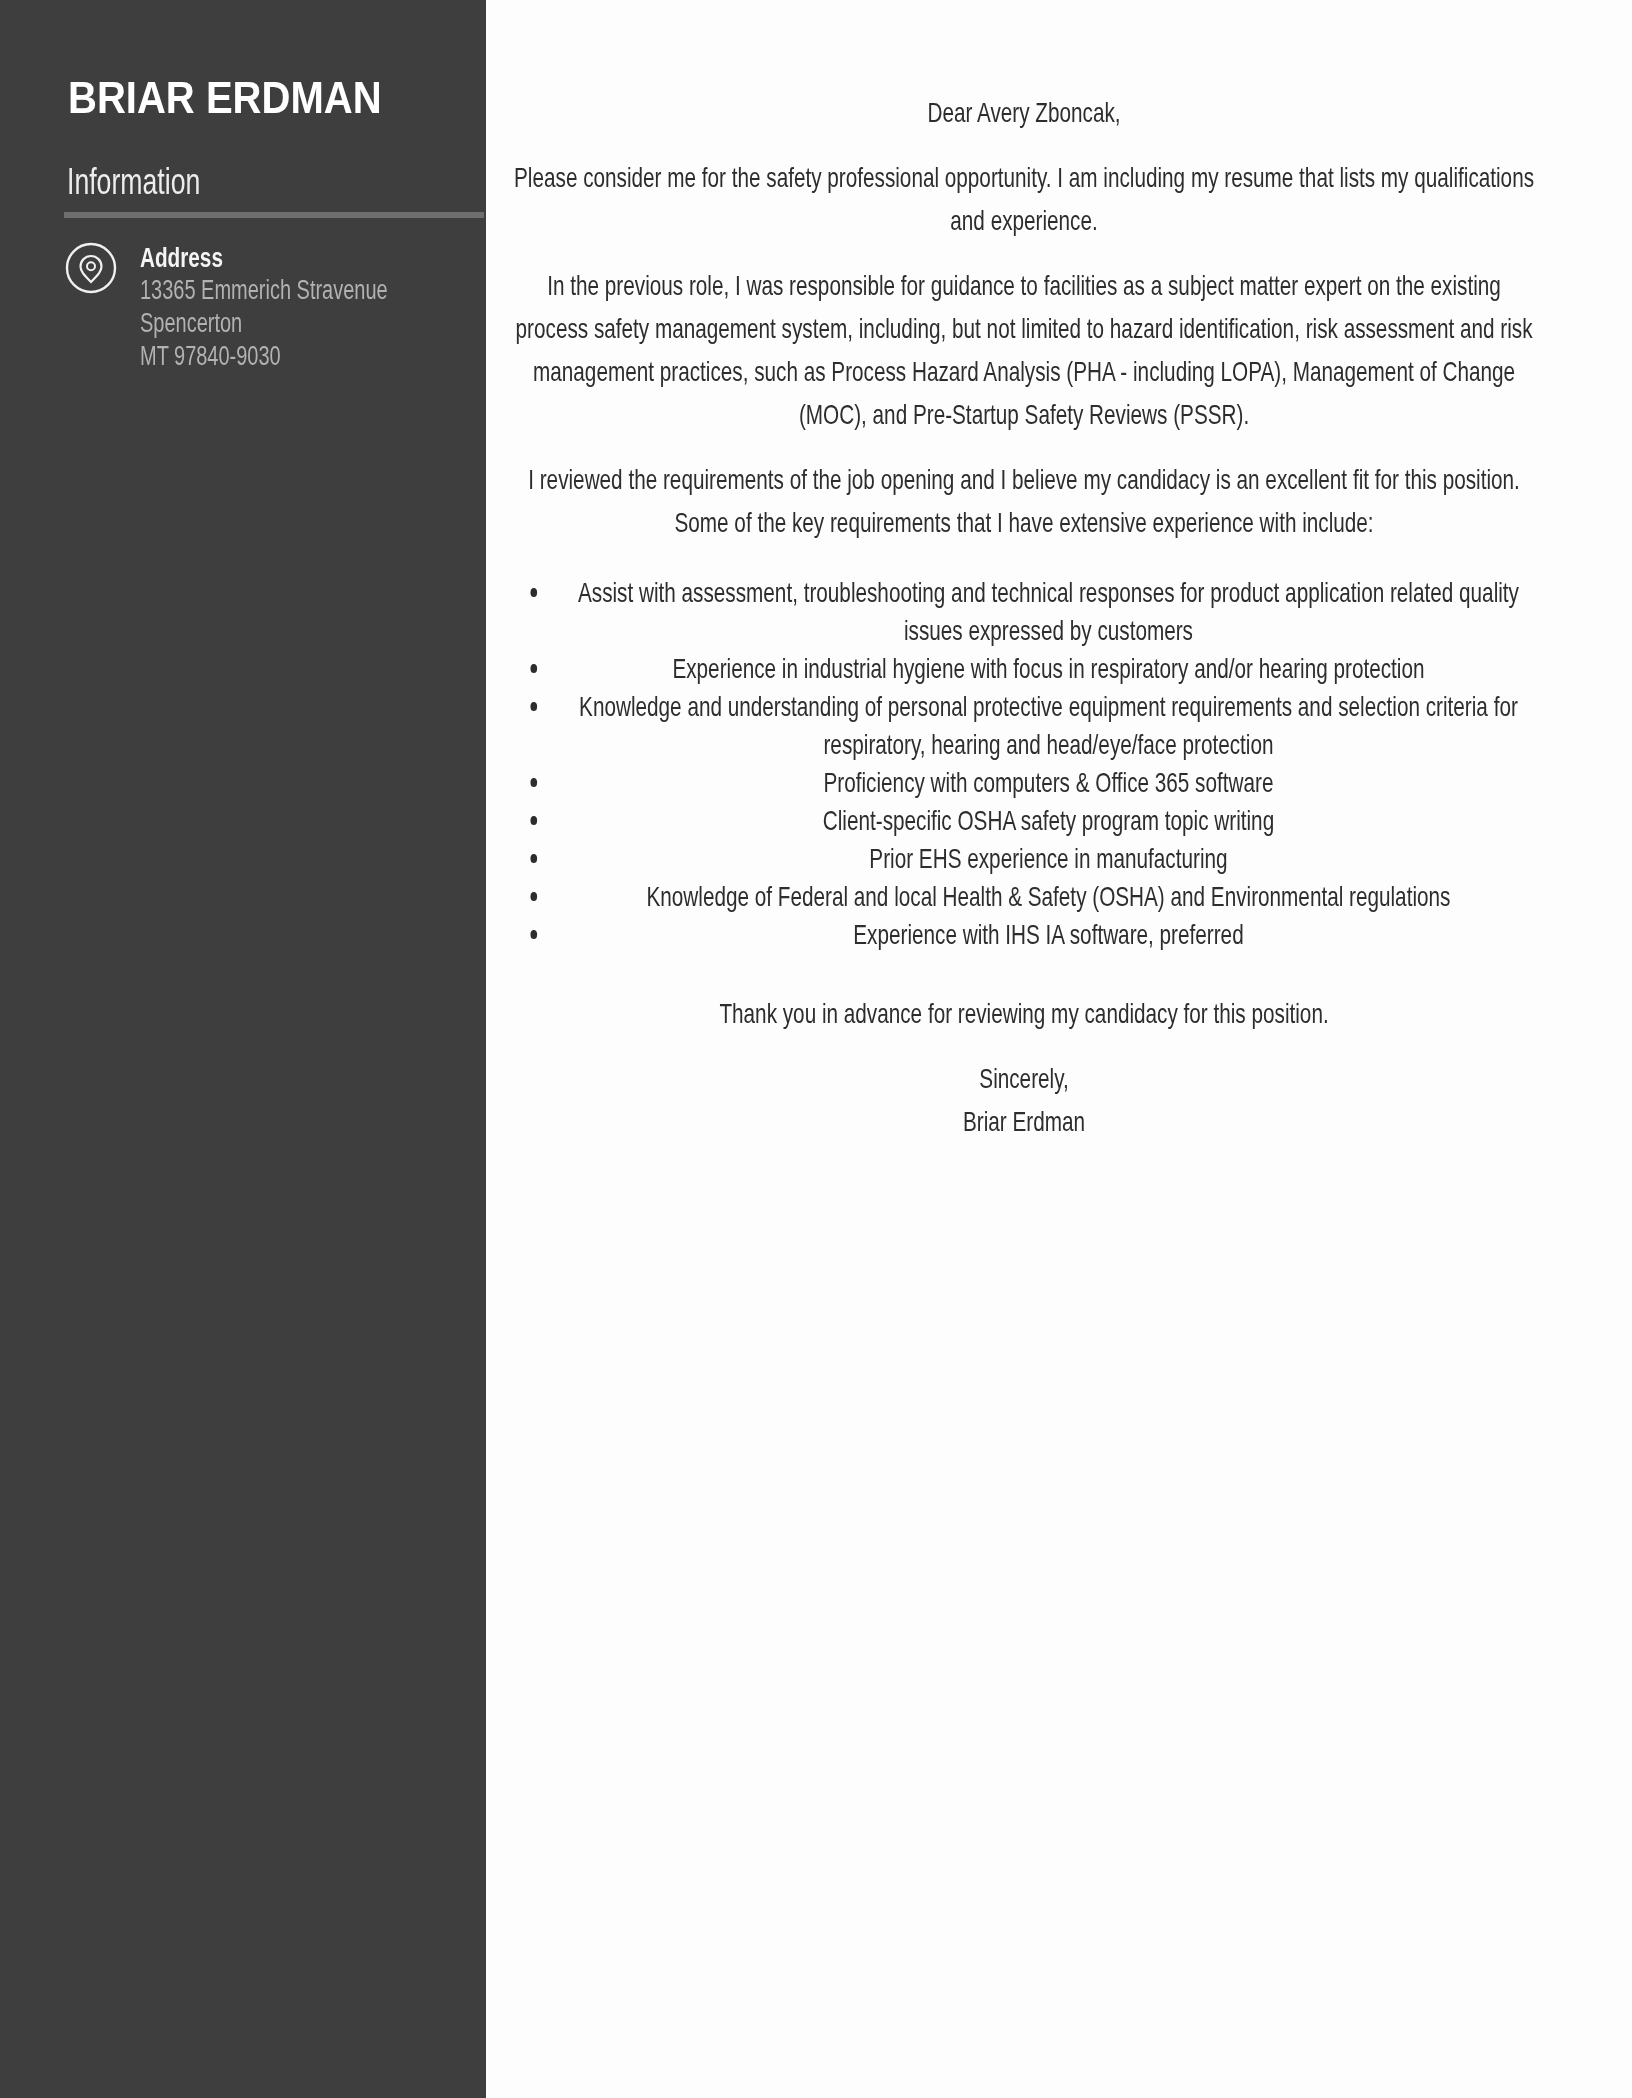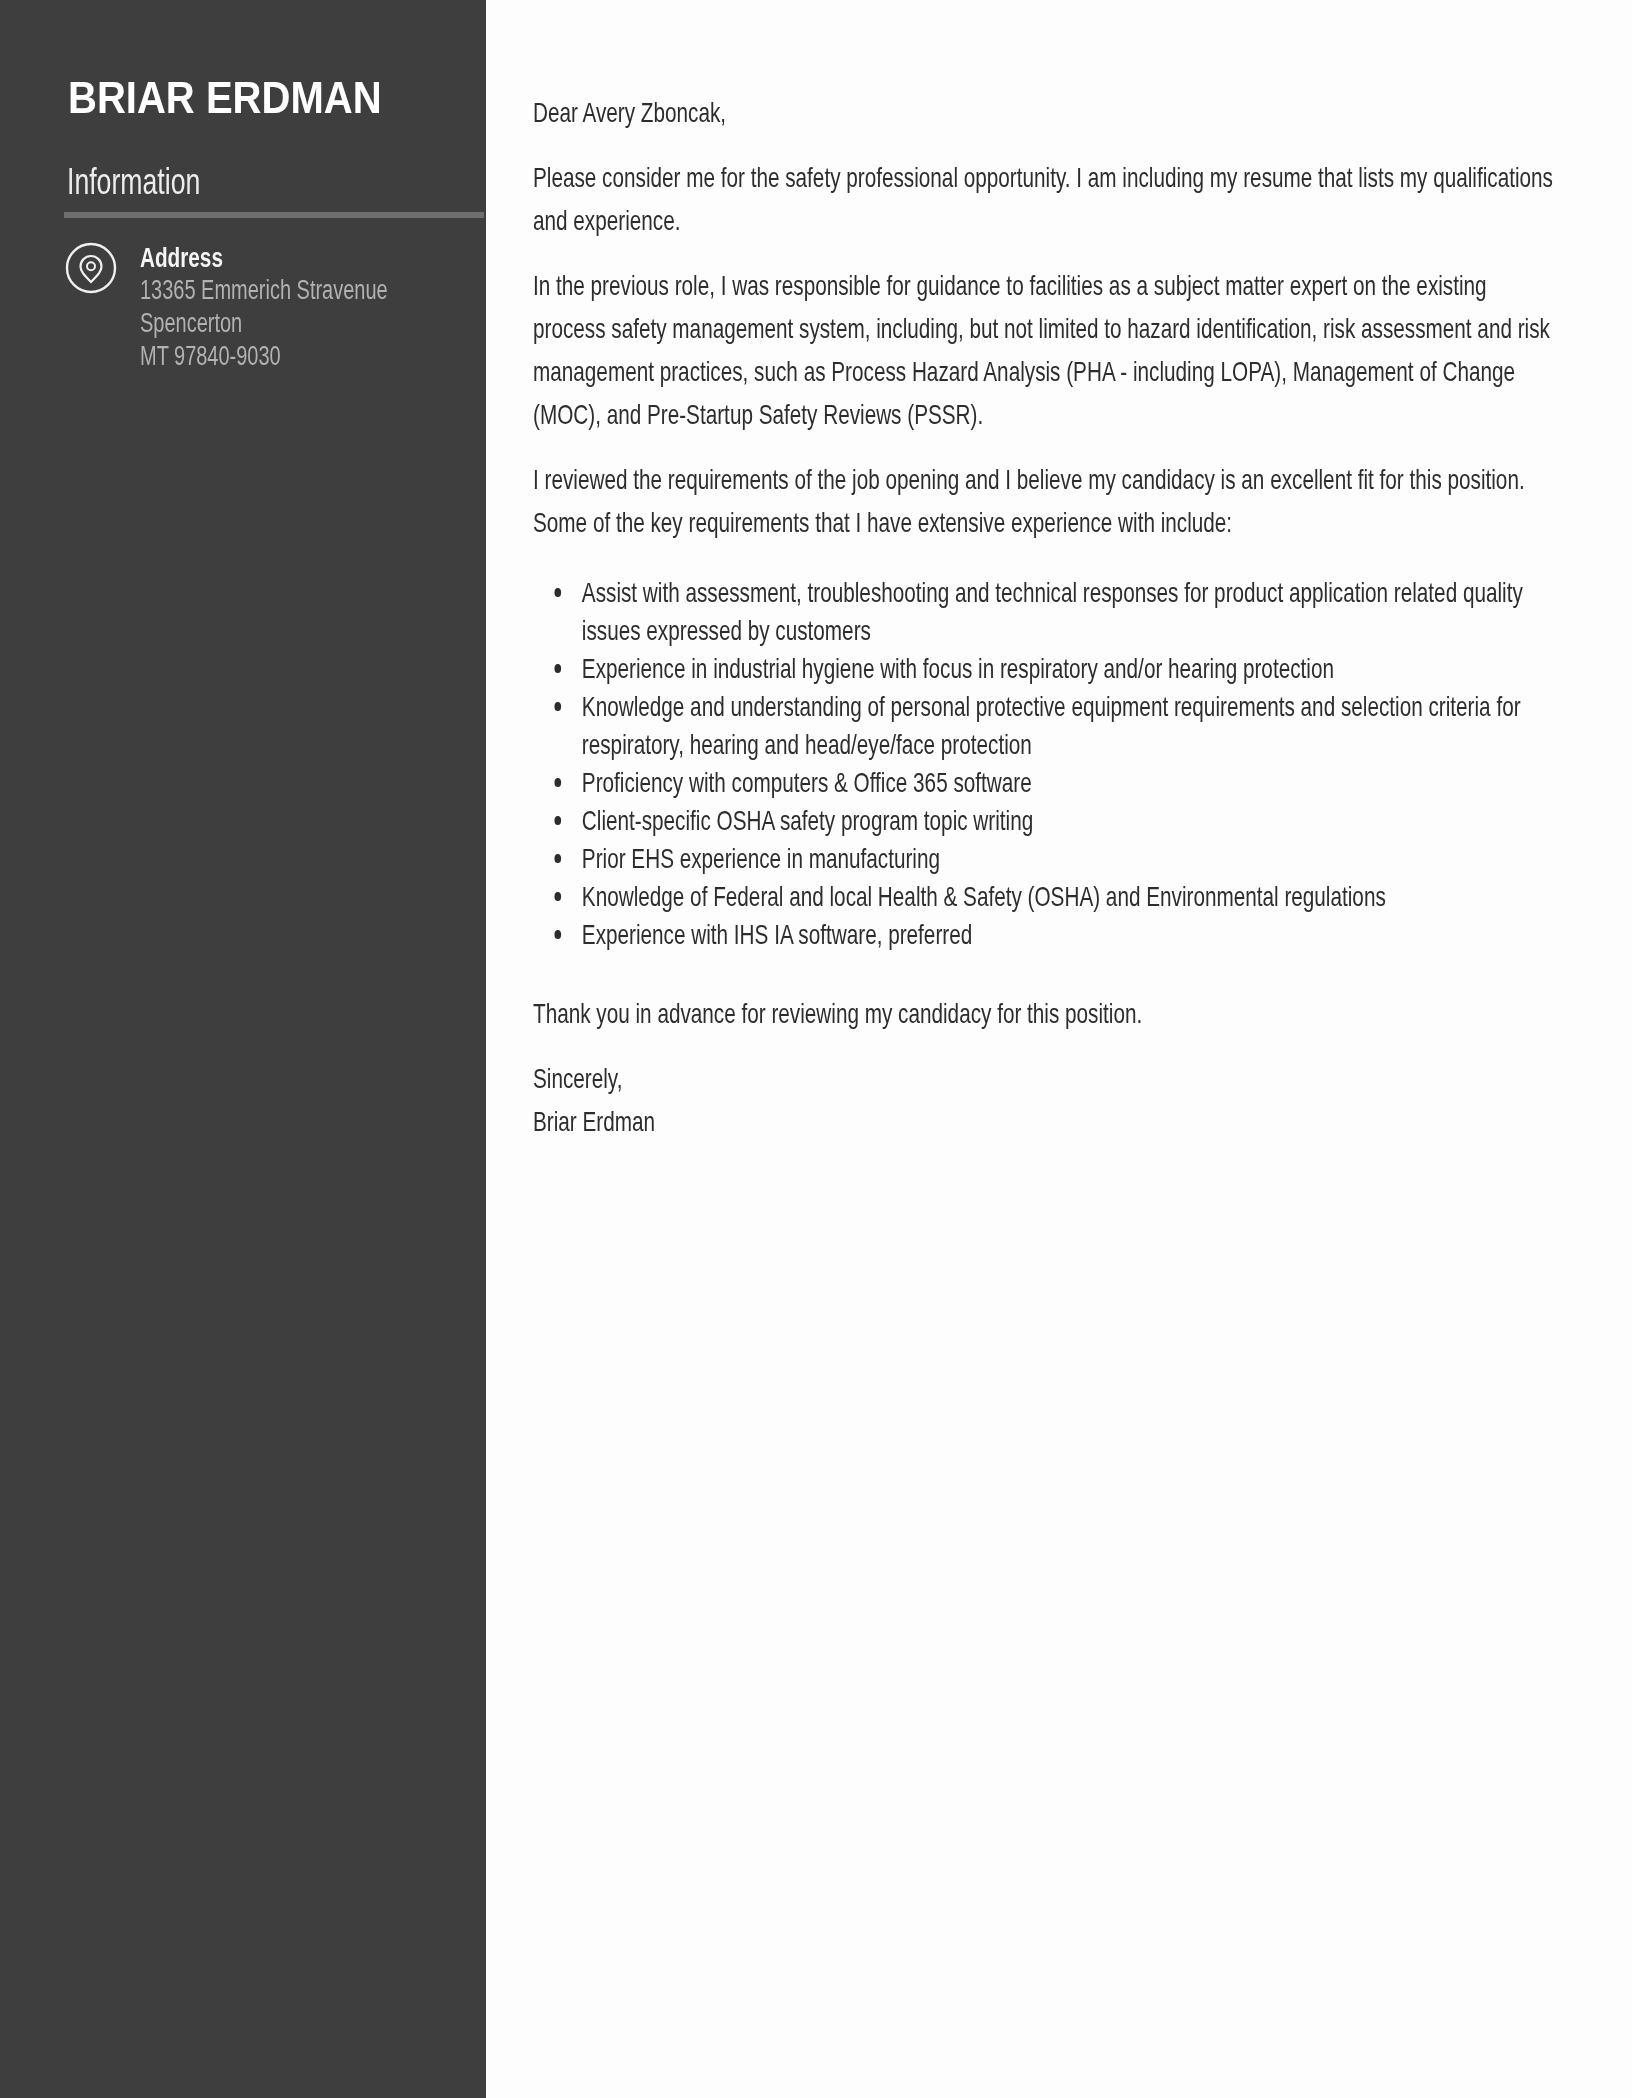--- a/index.html
+++ b/index.html
@@ -58,22 +58,23 @@
   }
   .addr-line {
     font-size: 27px; line-height: 33px;
     color: #b2b2b2;
     white-space: nowrap;
   }
 
   
   .main {
     position: absolute;
-    left: 533px; top: 91px;
+    left: 509px; top: 91px;
     width: 1030px;
+    text-align: center;
   }
   .main .cx { width: 1392px; }
   p.body {
     font-size: 28px; line-height: 43px;
     font-weight: 400;
     color: #2d2d2d;
     margin: 0 0 22px;
   }
   .strong { font-weight: 700; color: #1f1f1f; }
   .salutation { margin-bottom: 26px; }

